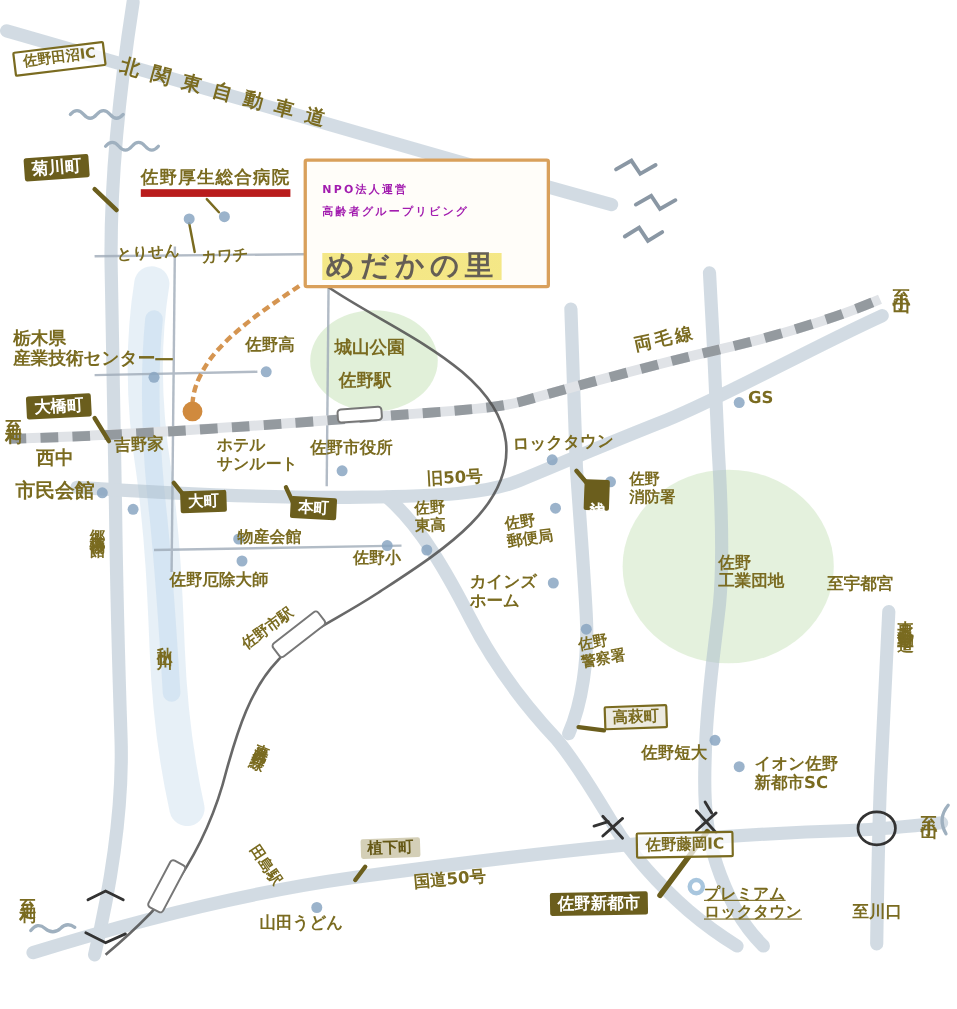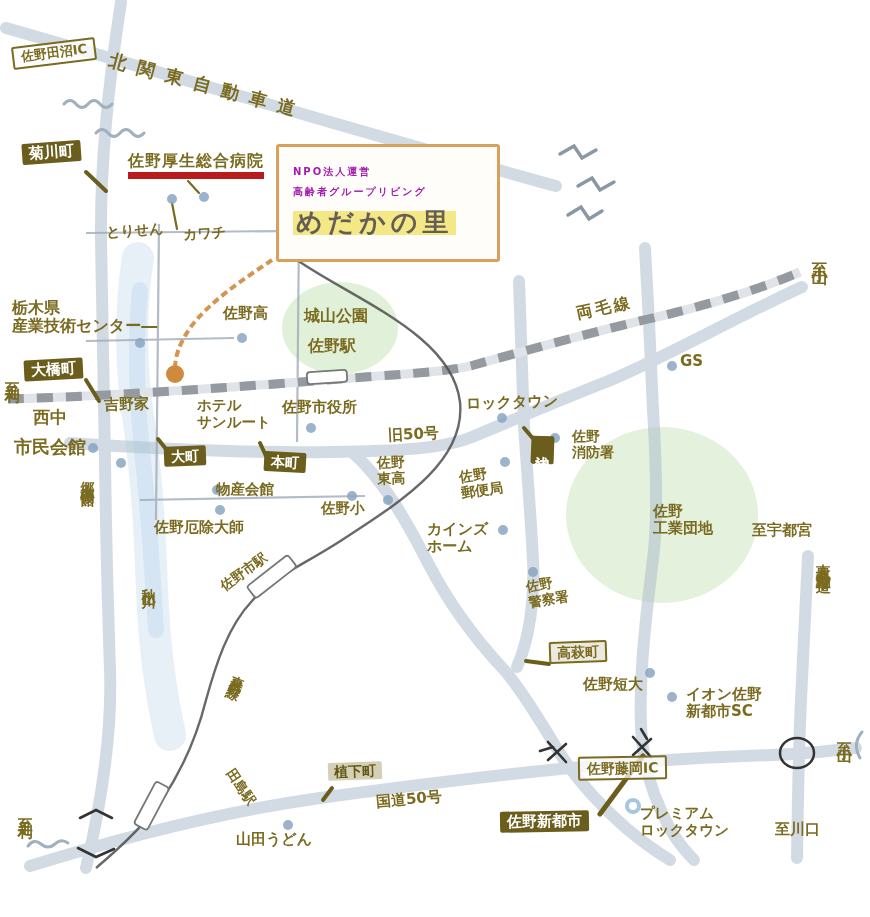--- a/index.html
+++ b/index.html
@@ -13,21 +13,21 @@
   .badge-v{writing-mode:vertical-rl;padding:8px 3px;letter-spacing:4px;}
   .boxlbl{border:2.5px solid #7a6b20;background:rgba(255,255,255,.75);padding:2px 7px;border-radius:2px;}
   .outline-badge{border:2.5px solid #7a6b20;background:rgba(122,107,32,.14);padding:1px 6px;border-radius:2px;}
   .stamp{background:rgba(122,107,32,.32);padding:1px 6px;border-radius:2px;color:#655816;}
   .vert{writing-mode:vertical-rl;letter-spacing:3px;}
   .underlined{border-bottom:7px solid #b91c1c;padding-bottom:2px;}
   .title-box{position:absolute;left:276px;top:144px;width:224px;height:118px;
        border:3px solid #d9a05b;border-radius:3px;background:#fffdf9;
        padding:12px 0 0 14px;box-sizing:border-box;}
   .npo-line{color:#a21caf;font-size:10px;letter-spacing:2px;font-weight:bold;margin:6px 0;}
-  .medaka-name{font-size:26px;letter-spacing:5px;color:#645e55;font-weight:bold;margin-top:0;
+  .medaka-name{font-size:26px;letter-spacing:5px;color:#645e55;font-weight:bold;margin-top:19px;
        background:linear-gradient(180deg,rgba(243,229,122,0) 18%,rgba(243,229,122,.9) 18%,rgba(243,229,122,.9) 86%,rgba(243,229,122,0) 86%);
        display:inline-block;padding:0 3px;}
 </style>
 </head>
 <body>
 
 <div id="map">
 
   <svg id="roads-svg" width="870" height="917" viewBox="0 0 870 917">
 
@@ -249,21 +249,21 @@
 
   <div class="lbl stamp" style="left:328px;top:762px;font-size:14px;transform:rotate(-2deg);">植下町</div>
 
   <div class="lbl" style="left:376px;top:791px;font-size:15px;transform:rotate(-5deg);">国道50号</div>
   <div class="lbl" style="left:214px;top:831px;font-size:15px;margin-left:22px;">山田うどん</div>
 
   <div class="lbl badge" style="left:500px;top:811px;font-size:15px;transform:rotate(-1deg);">佐野新都市</div>
 
   <div class="lbl boxlbl" style="left:578px;top:756px;font-size:14px;transform:rotate(-1deg);">佐野藤岡IC</div>
 
-  <div class="lbl" style="left:640px;top:805px;font-size:14.5px;">
+  <div class="lbl" style="left:640px;top:805px;font-size:14.5px;text-decoration:underline;">
     <span>プレミアム</span>
     <span>ロックタウン</span>
   </div>
 
   <div class="lbl" style="left:775px;top:821px;font-size:15px;">至川口</div>
   <div class="lbl vert" style="left:835px;top:730px;font-size:15px;">至小山</div>
   <div class="lbl vert" style="left:16px;top:806px;font-size:15px;">至足利</div>
 
 </div>
 

